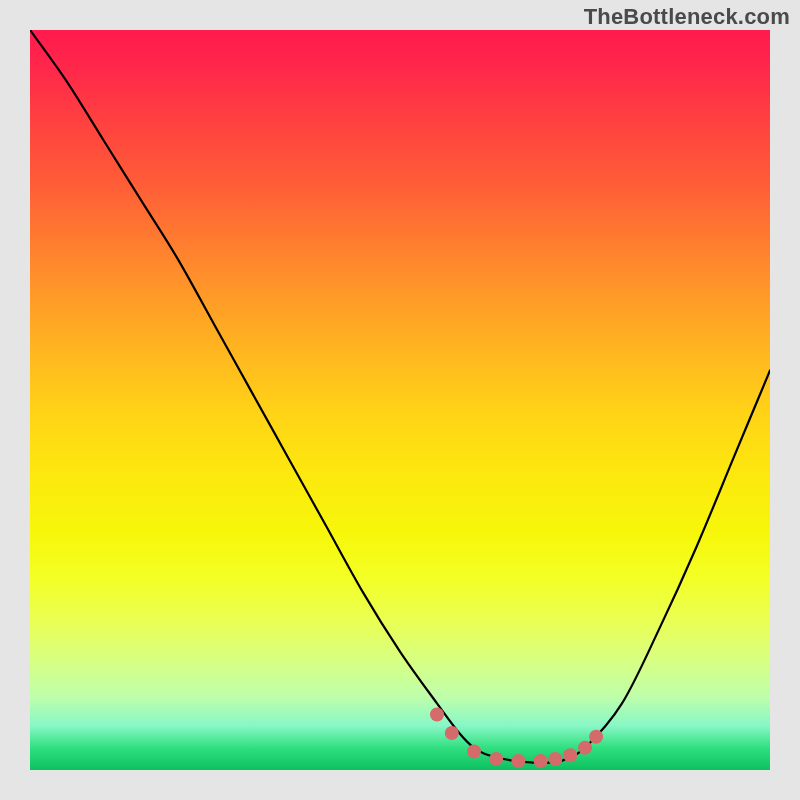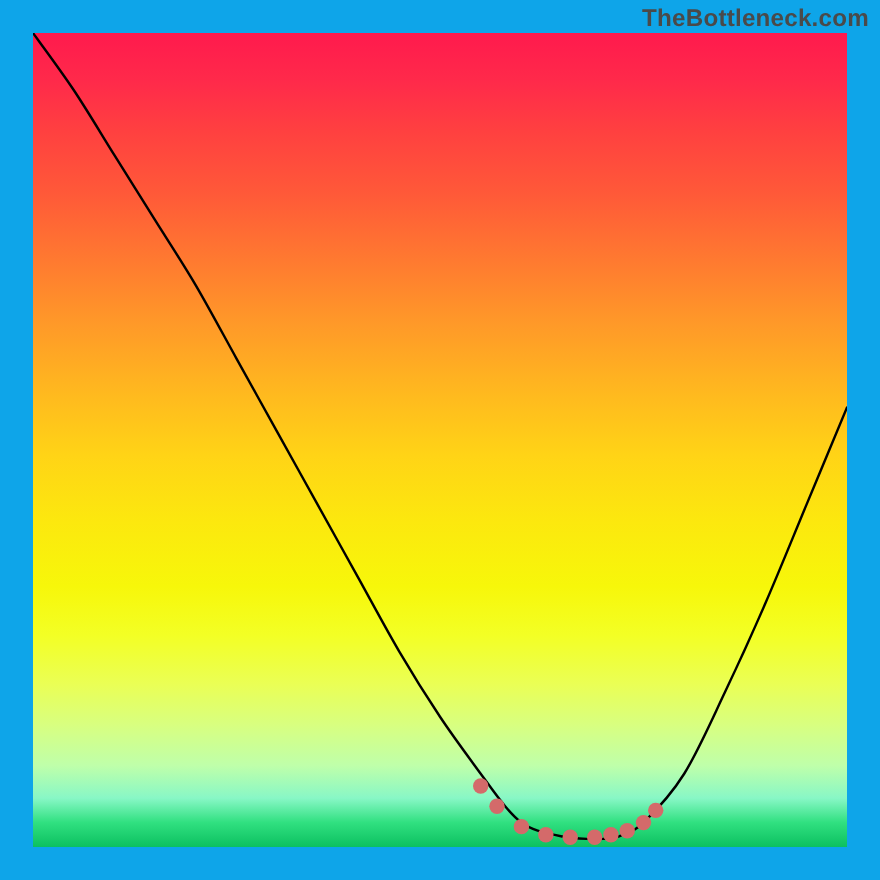--- a/index.html
+++ b/index.html
@@ -8,21 +8,21 @@
     width: 800px;
     height: 800px;
     background: #000;
     overflow: hidden;
     font-family: Arial, Helvetica, sans-serif;
   }
   .frame {
     position: relative;
     width: 800px;
     height: 800px;
-    background: #0ea5e9;
+    background: #e5e5e5;
   }
   .watermark {
     position: absolute;
     top: 4px;
     right: 10px;
     color: #4a4a4a;
     font-size: 22px;
     font-weight: 600;
     letter-spacing: 0.2px;
     z-index: 5;

